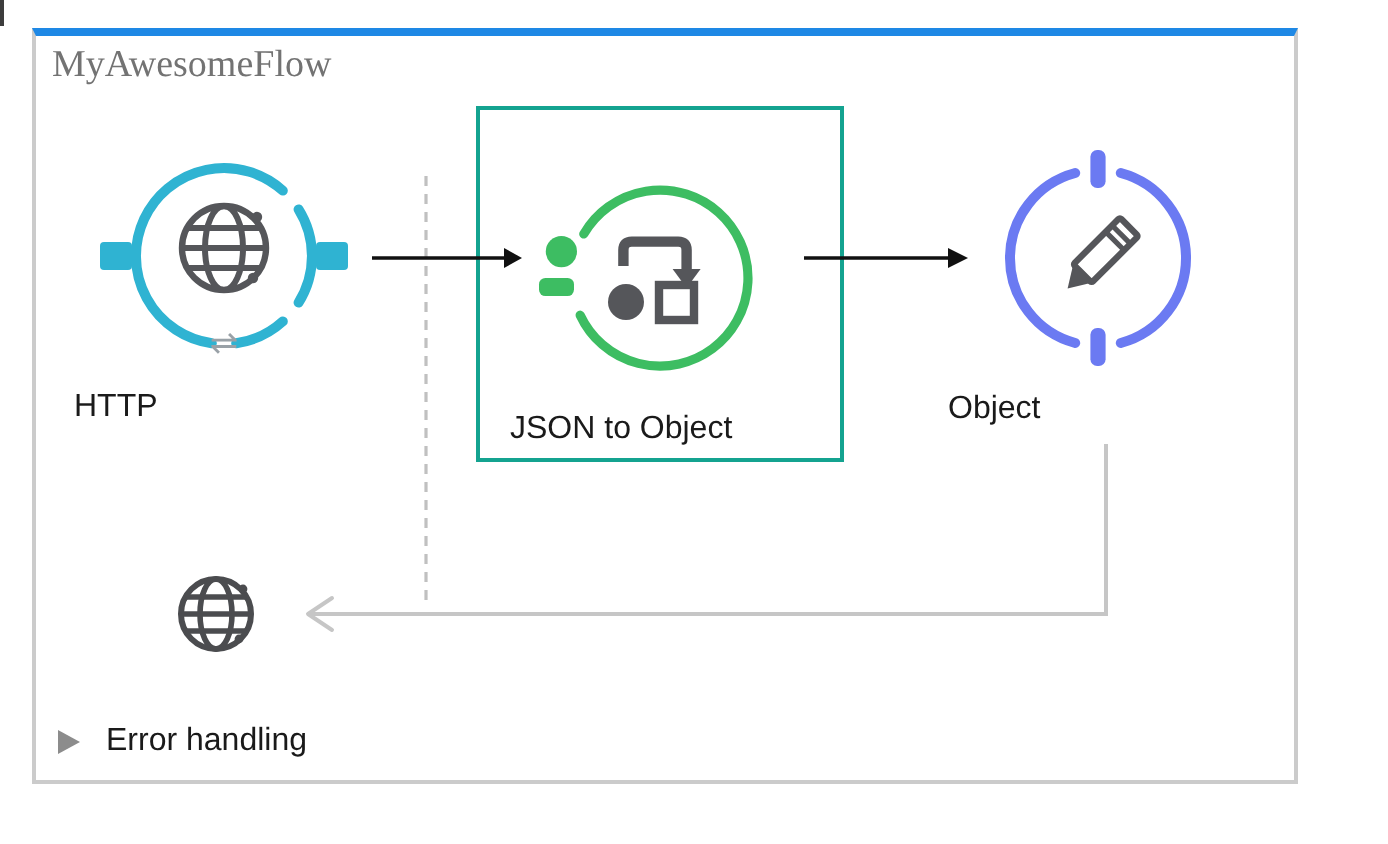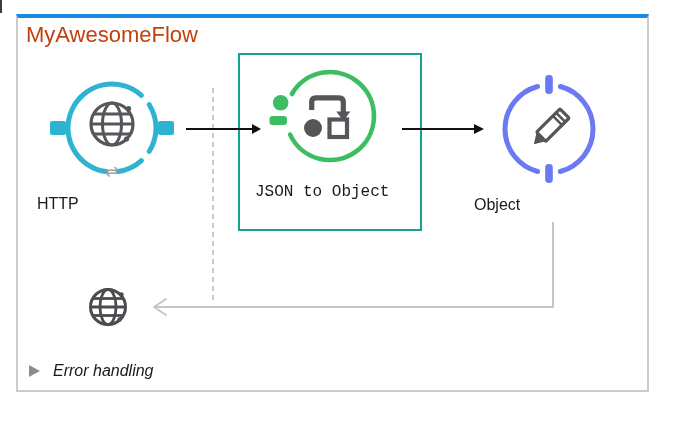--- a/index.html
+++ b/index.html
@@ -7,43 +7,44 @@
     position:relative;width:694px;height:422px;background:#ffffff;
     font-family:"Liberation Sans",sans-serif;overflow:hidden;
   }
   #edge-artifact{position:absolute;left:0;top:0;width:2px;height:13px;background:#3d3d3d;}
   #flow-container{
     position:absolute;left:16px;top:14px;width:633px;height:378px;
     box-sizing:border-box;background:#ffffff;
     border:2px solid #cbcbcb;border-top:4px solid #1e88e5;
   }
   #flow-title{
-    position:absolute;left:26px;top:22px;font-size:22px;color:#c2410c;
+    position:absolute;left:26px;top:22px;font-size:19px;color:#737373;
     white-space:nowrap;
+    font-family:Liberation Serif, serif;
   }
   .node{position:absolute;width:110px;height:150px;}
   .node svg{position:absolute;left:0;top:0;overflow:visible;}
   .node-label{
     position:absolute;left:-20px;right:-20px;top:122px;text-align:left;
     font-size:16px;color:#1a1a1a;white-space:nowrap;
   }
   #selection-box{
     position:absolute;left:238px;top:53px;width:184px;height:178px;
     box-sizing:border-box;border:2px solid #14a390;background:transparent;
   }
   .connector{position:absolute;overflow:visible;}
   #error-handling{
     position:absolute;left:29px;top:359px;height:24px;
     display:flex;align-items:center;gap:13px;
   }
   #error-handling-triangle{
     width:0;height:0;border-left:11px solid #8c8c8c;
     border-top:6.5px solid transparent;border-bottom:6.5px solid transparent;
   }
-  #error-handling-label{font-size:16px;color:#1a1a1a;white-space:nowrap;font-style:italic;}
+  #error-handling-label{font-size:16px;color:#1a1a1a;white-space:nowrap;}
 </style>
 </head>
 <body>
 
 <div id="canvas">
 
   <div id="edge-artifact"></div>
 
   <div id="flow-container"></div>
 
@@ -83,21 +84,21 @@
       <text x="55" y="104" text-anchor="middle" font-size="17" fill="#99a1a7" style="font-family:&quot;DejaVu Sans&quot;,sans-serif;">⇌</text>
     </svg>
     <div class="node-label">HTTP</div>
   </div>
 
   <svg class="connector" style="left:184px;top:120px;" width="80" height="18">
     <line x1="2" y1="9" x2="68" y2="9" stroke="#111111" stroke-width="1.8"></line>
     <polygon points="68,4 68,14 77,9" fill="#111111"></polygon>
   </svg>
 
-  <div class="node" style="left:275px;top:61px;font-family:Liberation Mono, monospace;">
+  <div class="node" style="left:275px;top:84px;">
     <svg width="110" height="110">
       <path d="M 15.1 73.6 A 44 44 0 1 0 16.9 33" stroke="#3dbd62" stroke-width="4.6" fill="none" stroke-linecap="round"></path>
       <circle cx="5.7" cy="41.8" r="7.8" fill="#3dbd62"></circle>
       <rect x="-5.5" y="55" width="17.5" height="9" rx="3.2" fill="#3dbd62"></rect>
       <g>
         <path d="M 36.7 49 L 36.7 41 Q 36.7 36.8 40.9 36.8 L 64.1 36.8 Q 68.3 36.8 68.3 41 L 68.3 51.5" stroke="#55565a" stroke-width="5.2" fill="none"></path>
         <polygon points="61.3,50.5 75.3,50.5 68.3,60" fill="#55565a"></polygon>
         <circle cx="38" cy="67" r="9" fill="#55565a"></circle>
         <rect x="54.5" y="58.5" width="17.5" height="17.5" fill="none" stroke="#55565a" stroke-width="4.2"></rect>
       </g>

